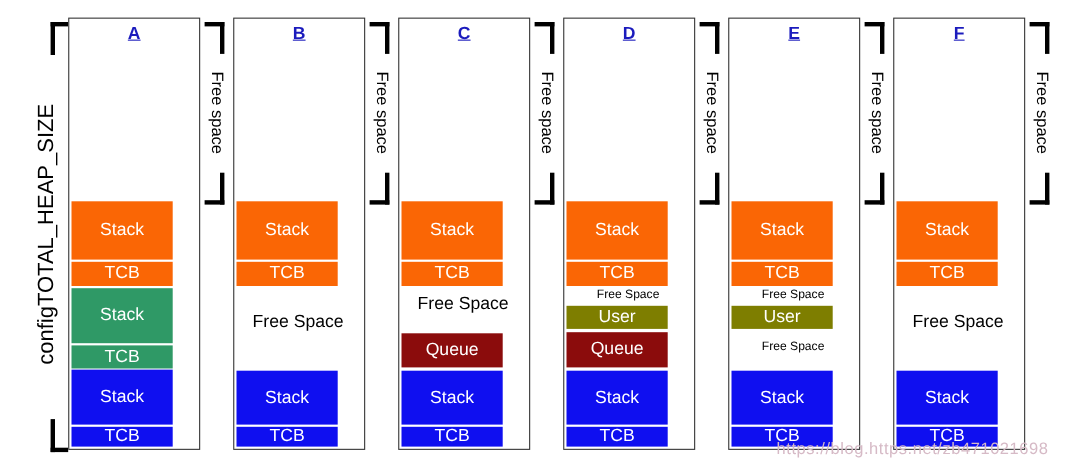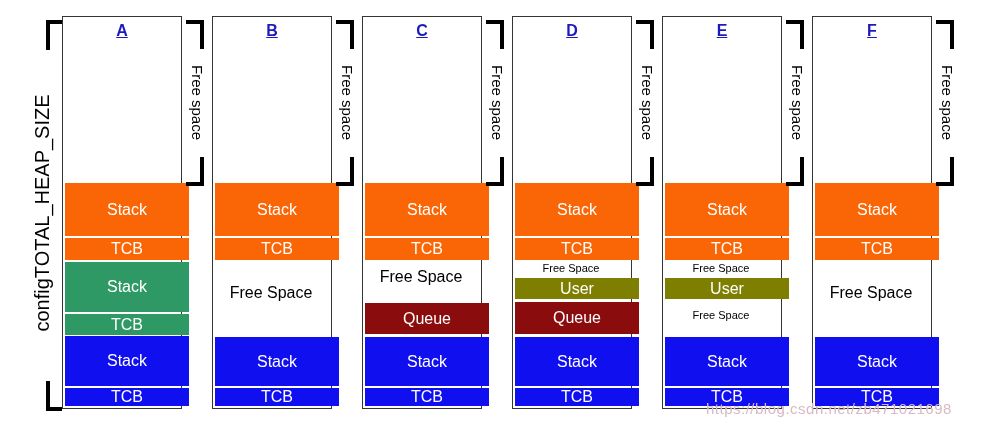--- a/index.html
+++ b/index.html
@@ -19,21 +19,21 @@
   
   .col-box{
     position:absolute;top:16px;width:118px;height:391px;
     border:1px solid #353535;background:#ffffff;box-sizing:content-box;
   }
   .col-header{
     position:absolute;top:5px;left:0;width:100%;text-align:center;
     font-size:16px;font-weight:bold;text-decoration:underline;cursor:pointer;
   }
   .blk{
-    position:absolute;left:2px;width:124px;display:flex;align-items:center;justify-content:center;
+    position:absolute;left:2px;width:92px;display:flex;align-items:center;justify-content:center;
     color:#ffffff;line-height:1;
   }
   .blk-text{
     position:absolute;left:2px;width:112px;display:flex;align-items:center;justify-content:center;
     color:#000;background:transparent;line-height:1;
   }
   
   .fs-corner{position:absolute;width:14px;height:25px;}
   .fs-corner.top{top:20px;border-top:4px solid #000;border-right:4px solid #000;}
   .fs-corner.bottom{top:157px;border-bottom:4px solid #000;border-right:4px solid #000;}
@@ -124,14 +124,14 @@
         <div class="blk" style="top: 221px; height: 22px; font-size: 16px; background: rgb(250, 102, 5);">TCB</div>
         <div class="blk-text" style="top: 262px; height: 28px; font-size: 16px;">Free Space</div>
         <div class="blk" style="top: 320px; height: 49px; font-size: 16px; background: rgb(15, 15, 240);">Stack</div>
         <div class="blk" style="top: 371px; height: 18px; font-size: 16px; background: rgb(15, 15, 240);">TCB</div>
       </div>
       <div class="fs-corner top" style="left: 936px;"></div>
       <div class="fs-corner bottom" style="left: 936px;"></div>
       <div class="fs-label" style="left: 934px;">Free space</div>
     </div>
 
-  <div class="watermark" style="color: rgb(214, 186, 198);">https://blog.csdn.net/zb471021698</div>
+  <div class="watermark" style="color: rgb(214, 186, 198);">https://blog.https.net/zb471021698</div>
 </div>
 
 </body></html>

